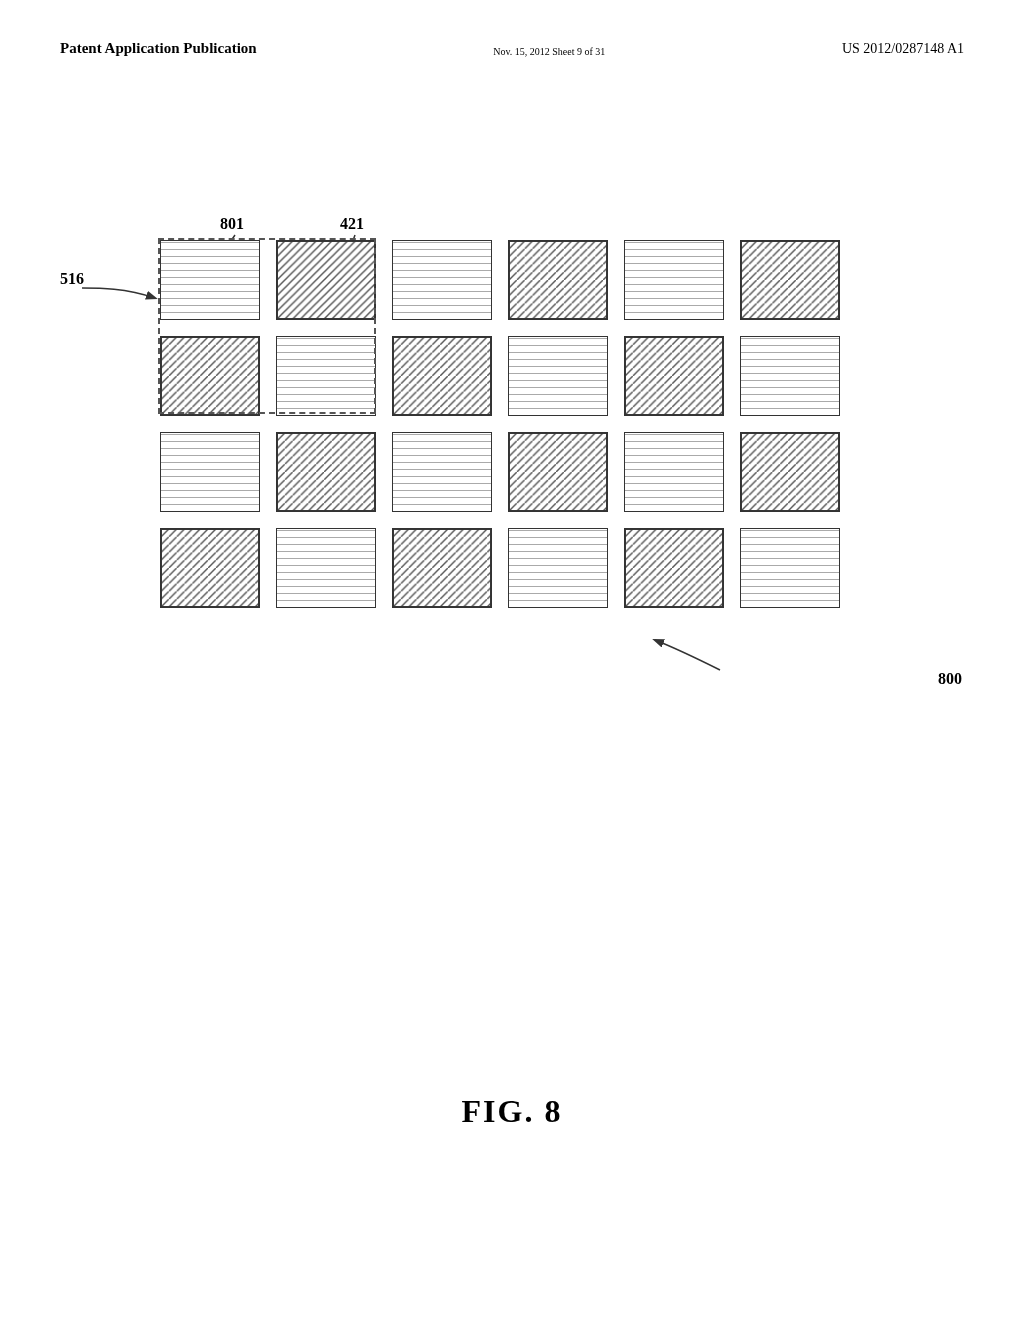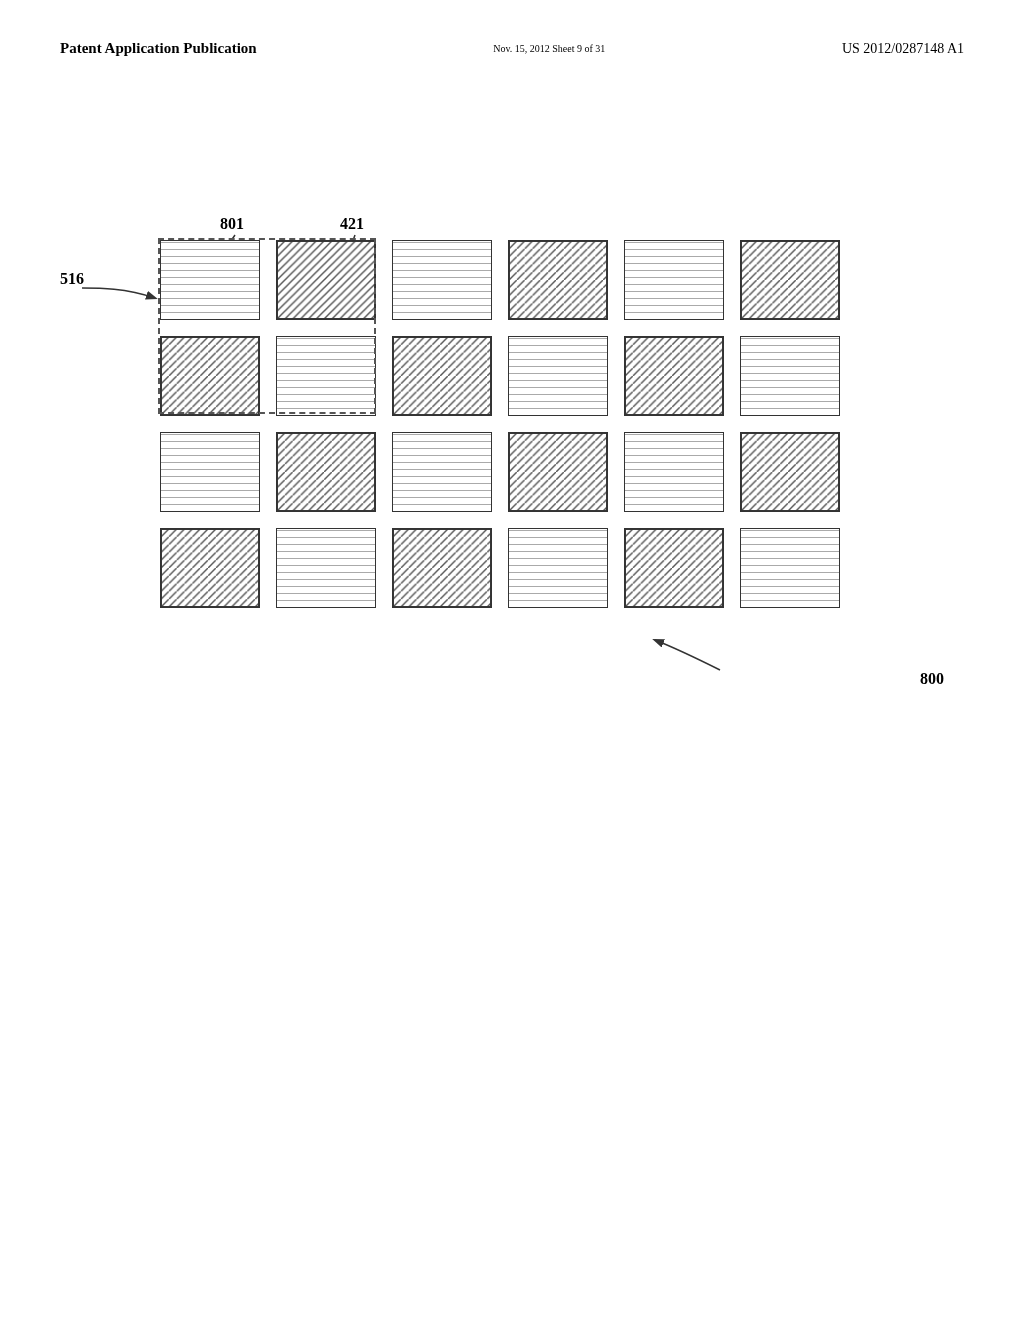--- a/index.html
+++ b/index.html
@@ -8,21 +8,21 @@
       font-family: 'Times New Roman', Times, serif;
       width: 1024px;
       height: 1320px;
       position: relative;
       overflow: hidden;
     }
 
     .header {
       display: flex;
       justify-content: space-between;
-      align-items: center;
+      align-items: flex-end;
       padding: 40px 60px 0 60px;
       font-size: 14px;
     }
 
     .header-left {
       font-size: 15px;
       font-weight: bold;
     }
 
     .header-center {
@@ -267,16 +267,17 @@
       <svg viewBox="0 0 100 80" preserveAspectRatio="none">
         <rect width="100" height="80" fill="url(#diag2)"></rect>
         <rect width="100" height="80" fill="none" stroke="#333" stroke-width="2"></rect>
       </svg>
     </div>
 
     <div class="cell cell-lines"></div>
 
   </div>
 
-  <div class="ref-label" style="top: 510px; right: 20px;">800</div>
-
+  <div class="ref-label" style="top: 510px; right: 2px;">800</div>
+
+  <div class="fig-caption">FIG. 8</div>
 
 </div>
 
 </body></html>

